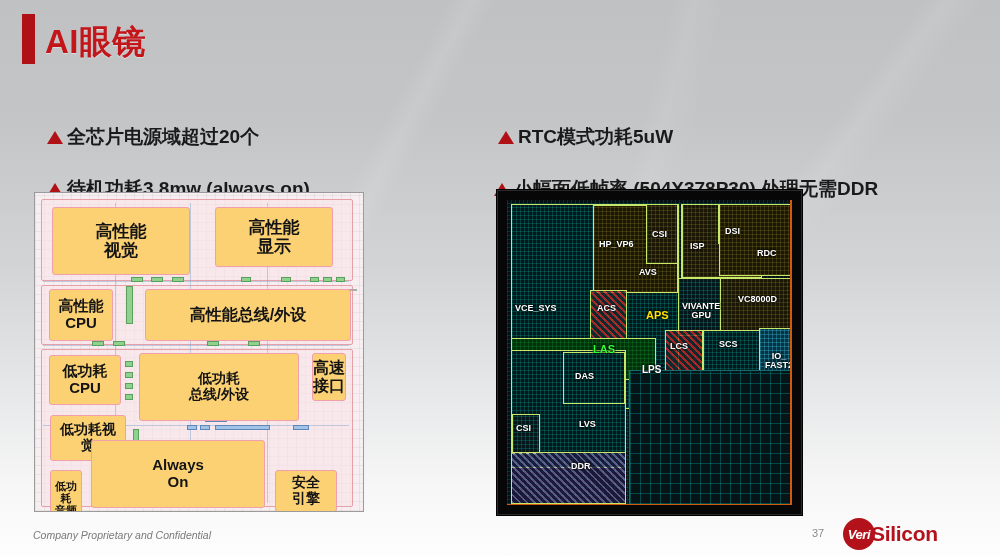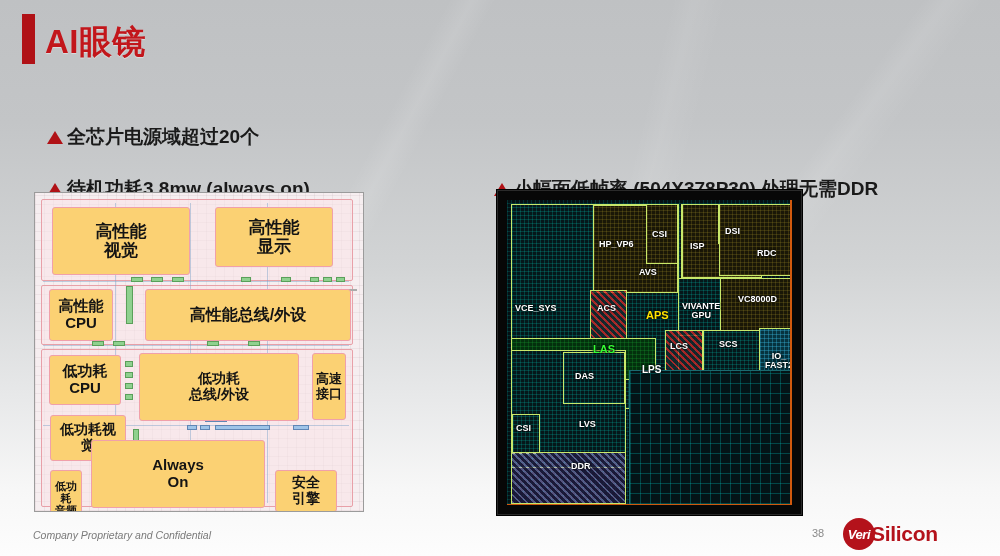--- a/index.html
+++ b/index.html
@@ -190,20 +190,24 @@
   <div class="title-bar"></div>
   <div class="title-text">AI眼镜</div>
 
   <div class="bullet b1">
     <span class="tri"></span>
     <span class="btxt">全芯片电源域超过20个</span>
   </div>
   <div class="bullet b2">
     <span class="tri"></span>
     <span class="btxt">待机功耗3.8mw (always on)</span>
+  </div>
+  <div class="bullet b3">
+    <span class="tri"></span>
+    <span class="btxt">RTC模式功耗5uW</span>
   </div>
   <div class="bullet b4">
     <span class="tri"></span>
     <span class="btxt">小幅面低帧率 (504X378P30) 处理无需DDR</span>
   </div>
 
   <div id="floorplan">
     <div class="fp-inner">
       <div class="fp-grid"></div>
 
@@ -271,21 +275,21 @@
       <div class="fp-block" style="left:14px;  top:162px; width:72px;  height:50px; font-size:15px;">
         <span class="l">低功耗</span>
         <span class="l">CPU</span>
       </div>
 
       <div class="fp-block" style="left:104px; top:160px; width:160px; height:68px; font-size:14px;">
         <span class="l">低功耗</span>
         <span class="l">总线/外设</span>
       </div>
 
-      <div class="fp-block" style="left:277px; top:160px; width:34px;  height:67px; font-size:13px;">
+      <div class="fp-block" style="left:277px; top:160px; width:34px;  height:48px; font-size:16px;">
         <span class="l">高速</span>
         <span class="l">接口</span>
       </div>
 
       <div class="fp-block" style="left:15px;  top:222px; width:76px;  height:46px; font-size:14px;">
         <span class="l">低功耗视</span>
         <span class="l">觉</span>
       </div>
 
       <div class="fp-block" style="left:15px;  top:277px; width:32px;  height:56px; font-size:11px;">
@@ -354,21 +358,21 @@
 FAST2</div>
       <div class="dlabel" style="left:135px; top:165px; font-size:10px;">LPS</div>
       <div class="dlabel" style="left:68px;  top:172px;">DAS</div>
       <div class="dlabel" style="left:72px;  top:220px;">LVS</div>
       <div class="dlabel" style="left:9px;   top:224px;">CSI</div>
       <div class="dlabel" style="left:64px;  top:262px;">DDR</div>
     </div>
   </div>
 
   <div class="footer-note">Company Proprietary and Confidential</div>
-  <div class="page-num">38</div>
+  <div class="page-num">37</div>
   <div class="logo">
     <div class="logo-mark">
       <span>Veri</span>
     </div>
     <div class="logo-text">Silicon</div>
   </div>
 
 </div>
 
 </body></html>

